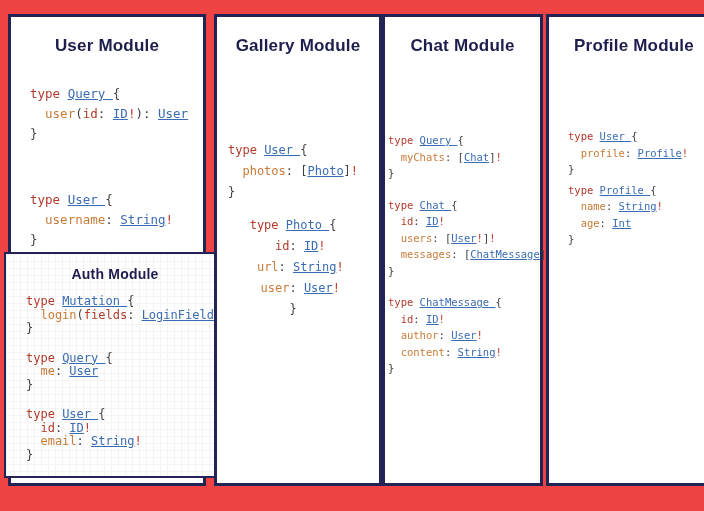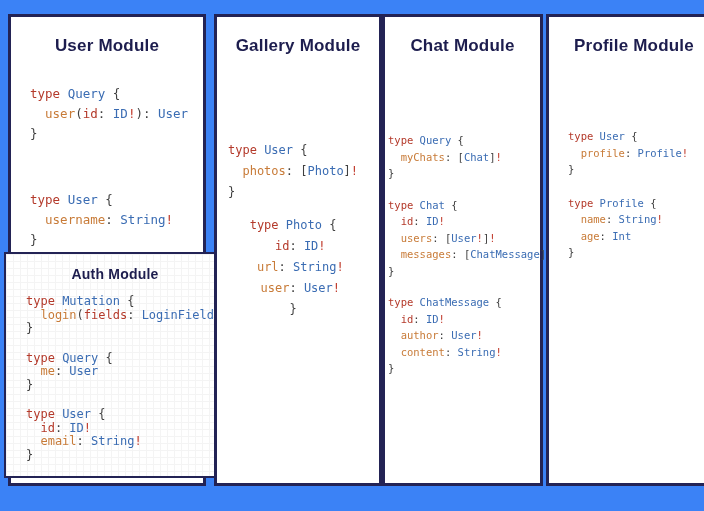--- a/index.html
+++ b/index.html
@@ -1,21 +1,21 @@
 <!DOCTYPE html>
 <html style="--navy: #232355; --title: #1d1d4e; --keyword: #b43a2b; --typename: #3a6cb3; --field: #c87b38; --punct: #3f3f3f; --bang: #c13b2c;"><head>
 <meta charset="utf-8">
 <style>
   :root{
     --navy:#232355; --title:#1d1d4e; --keyword:#b43a2b; --typename:#3a6cb3;
     --field:#c87b38; --punct:#3f3f3f; --bang:#c13b2c;
   }
   html,body{margin:0;padding:0;background:#ffffff;}
   .canvas{
-    position:relative; width:704px; height:511px; background:#3b82f6;
+    position:relative; width:704px; height:511px; background:#ef4444;
     overflow:hidden; font-family:"Liberation Sans", sans-serif;
   }
   .panel{
     position:absolute; top:14px; height:472px; background:#ffffff;
     border:3px solid var(--navy); box-sizing:border-box;
   }
   .p0{left:8px;   width:198px;}
   .p1{left:214px; width:168px;}
   .p2{left:374px; width:161px;margin-left:8px;}
   .p3{left:546px; width:176px;}
@@ -28,35 +28,35 @@
     position:absolute; white-space:pre;
     font-family:"DejaVu Sans Mono", monospace; color:var(--punct);
   }
   .p0 > .code{left:19px; top:67px;  font-size:12.5px; line-height:20px;}
   .p1 > .code{left:11px; top:123px; font-size:12px;   line-height:21px;}
   .p2 > .code{left:3px;  top:115px; font-size:10.5px; line-height:16.5px;}
   .p3 > .code{left:19px; top:111px; font-size:10.5px; line-height:16.5px;}
   .p0 > .code .blk + .blk{margin-top:46px;}
   .p1 > .code .blk + .blk{margin-top:12px;text-align:center;}
   .p2 > .code .blk + .blk{margin-top:15px;}
-  .p3 > .code .blk + .blk{margin-top:17px;}
+  .p3 > .code .blk + .blk{margin-top:4px;}
   .authbox{
     position:absolute; left:-7px; top:235px; width:222px; height:226px;
     background:
       linear-gradient(#f4f4f4 1px, transparent 1px),
       linear-gradient(90deg,#f4f4f4 1px, transparent 1px),
       #ffffff;
     background-size:7px 7px;
     border:2px solid var(--navy); box-sizing:border-box;
   }
   .authbox > .title{top:12px; font-size:14px;}
   .authbox > .code{left:20px; top:41px; font-size:12px; line-height:13.5px;}
   .authbox .blk + .blk{margin-top:16px;}
   .tok-k{color:var(--keyword);}
-  .tok-t{color:var(--typename);}
+  .tok-t{color:var(--typename);text-decoration:underline;}
   .tok-f{color:var(--field);}
   .tok-p{color:var(--punct);}
   .tok-b{color:var(--bang);}
 </style>
 </head>
 <body>
 
 <div class="canvas">
 
   <section class="panel p0">

